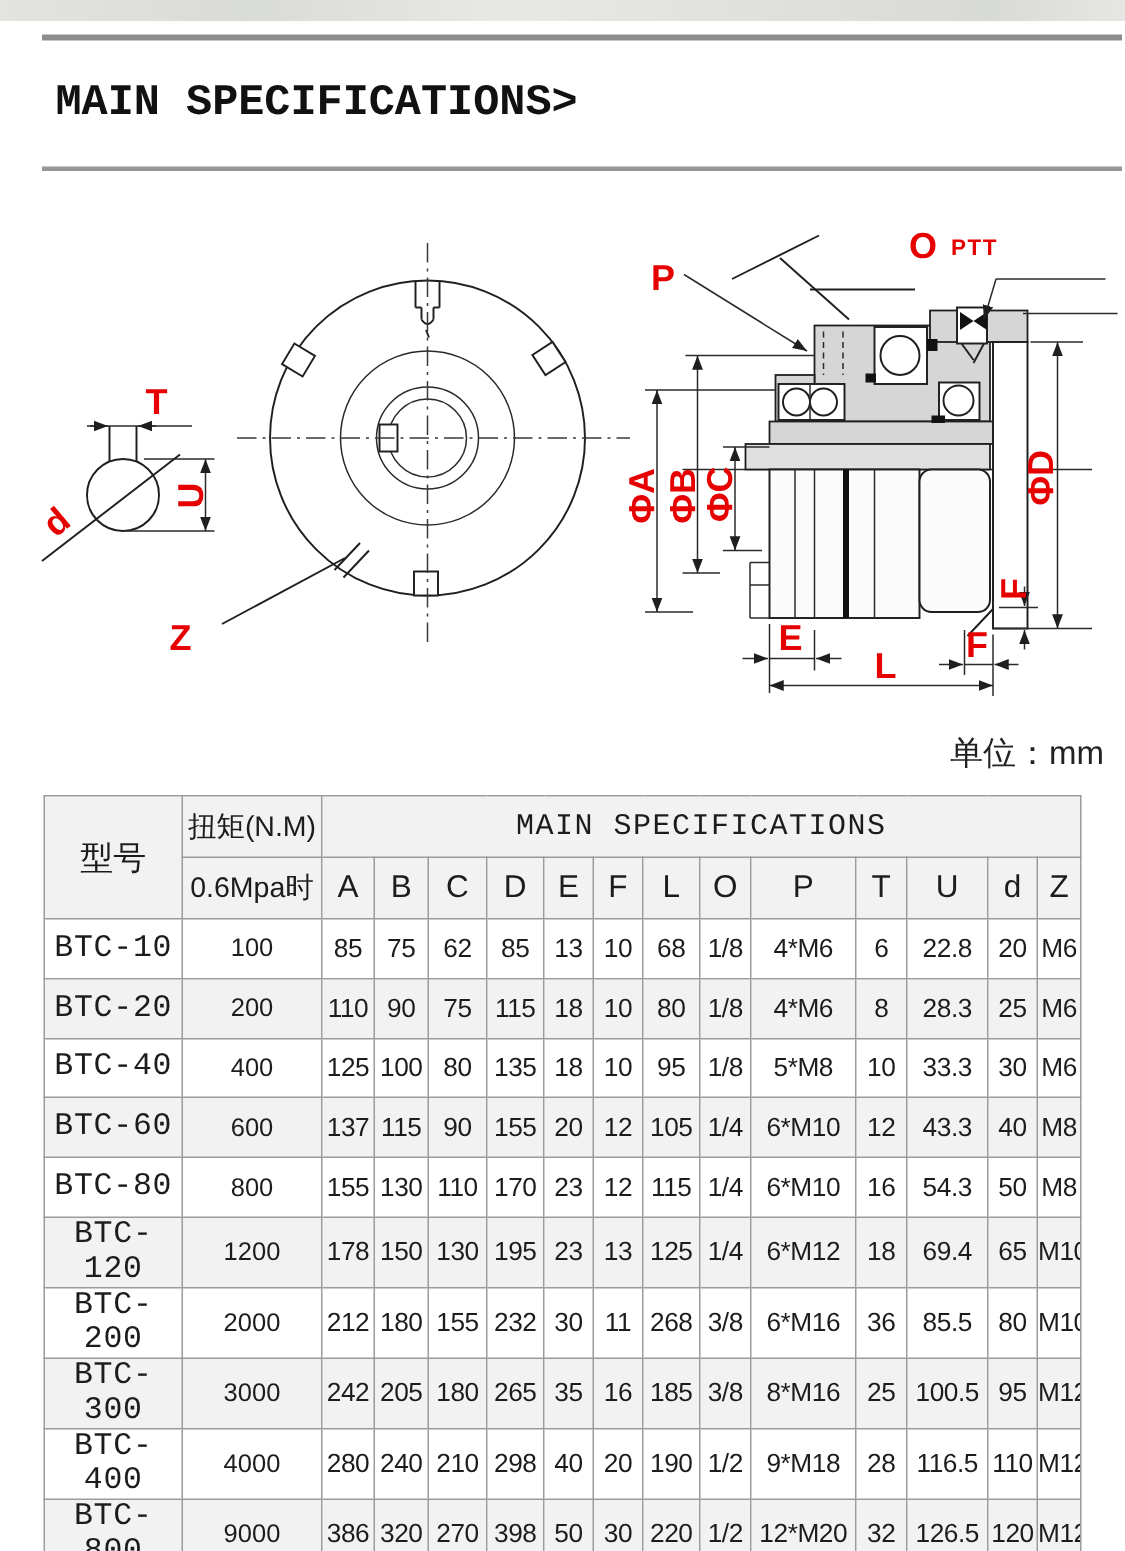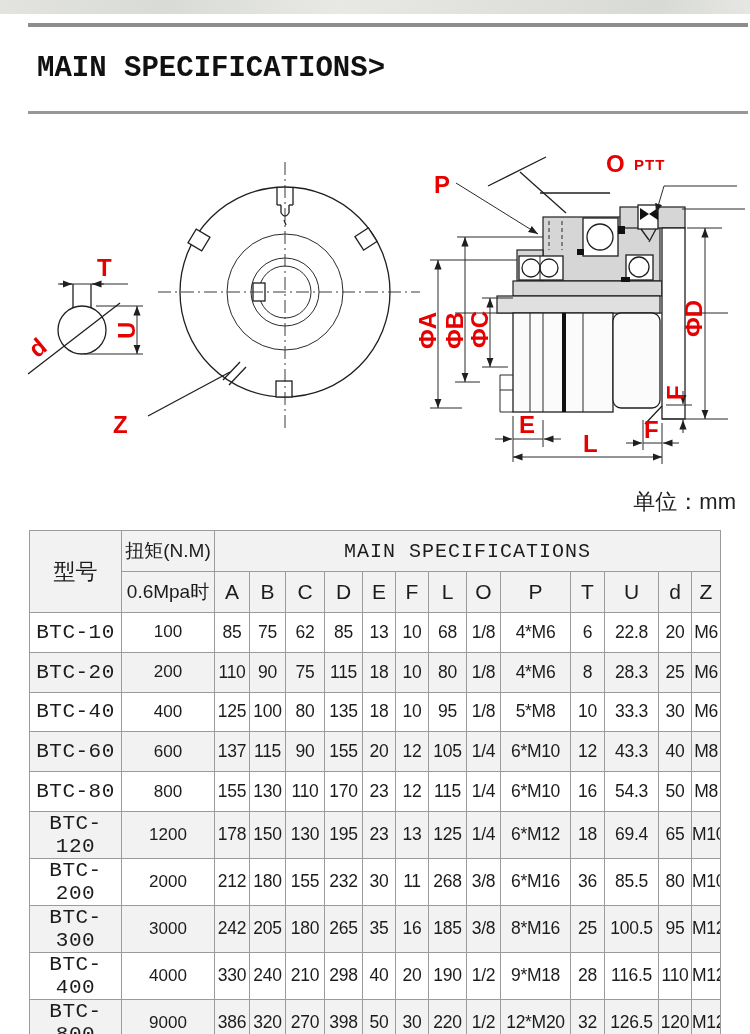--- a/index.html
+++ b/index.html
@@ -389,21 +389,21 @@
           <td class="val">3/8</td>
           <td class="val">8*M16</td>
           <td class="val">25</td>
           <td class="val">100.5</td>
           <td class="val">95</td>
           <td class="val">M12</td>
         </tr>
         <tr>
           <td class="model">BTC-400</td>
           <td class="torque">4000</td>
-          <td class="val">330</td>
+          <td class="val">280</td>
           <td class="val">240</td>
           <td class="val">210</td>
           <td class="val">298</td>
           <td class="val">40</td>
           <td class="val">20</td>
           <td class="val">190</td>
           <td class="val">1/2</td>
           <td class="val">9*M18</td>
           <td class="val">28</td>
           <td class="val">116.5</td>

